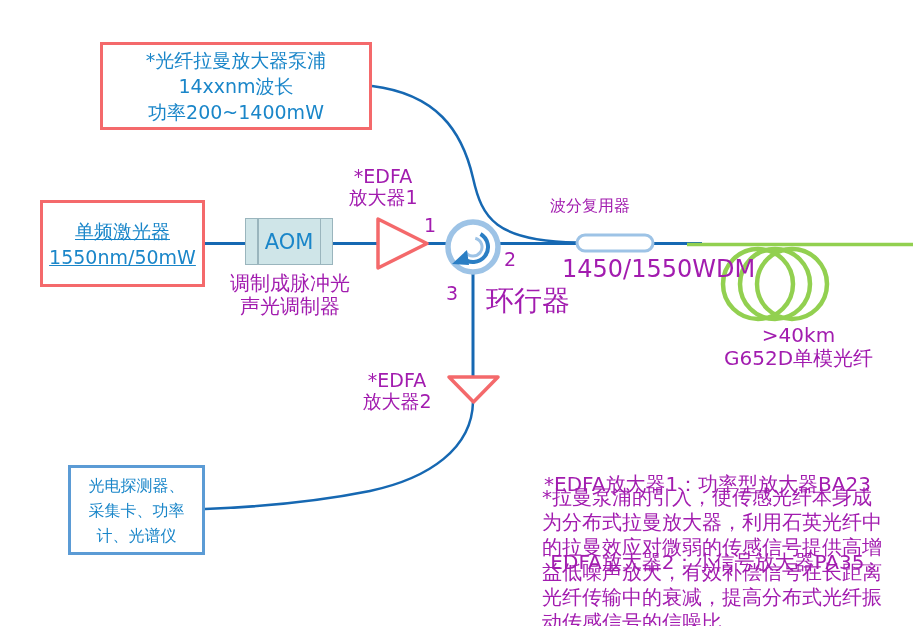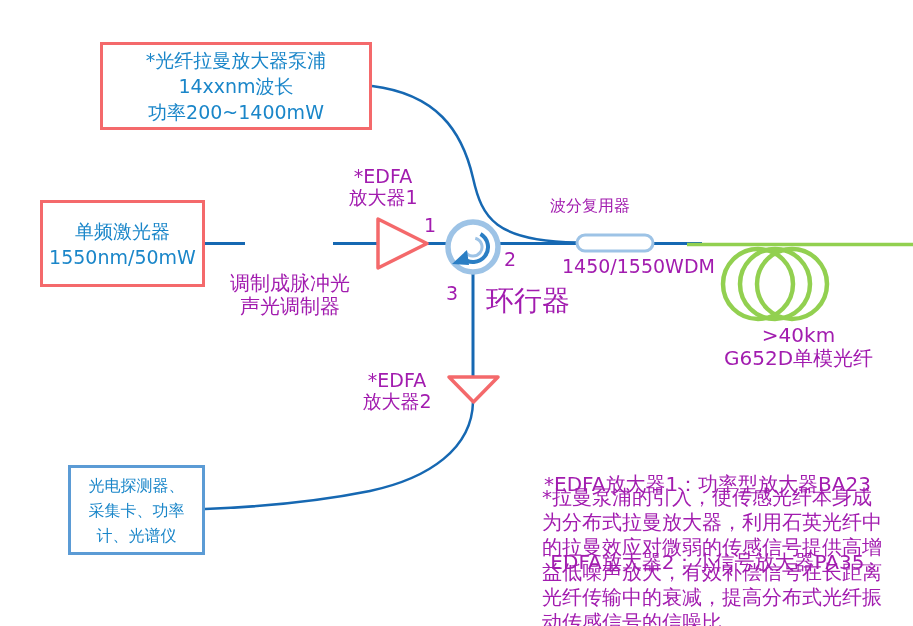--- a/index.html
+++ b/index.html
@@ -15,38 +15,38 @@
   .center{text-align:center;}
   .box{
     position:absolute;
     display:flex;flex-direction:column;justify-content:center;align-items:center;
     box-sizing:border-box;
     color:#1a86c9;
   }
   .red-box{border:3px solid #f4696b;}
   .blue-box{border:3px solid #5b9bd5;}
   .pump-box{left:100px;top:42px;width:272px;height:88px;font-size:19px;line-height:26px;}
-  .laser-box{left:40px;top:200px;width:165px;height:87px;font-size:19px;line-height:26px;}
+  .laser-box{left:40px;top:200px;width:165px;height:87px;font-size:19px;line-height:26px;text-decoration:underline;}
   .detector-box{left:68px;top:465px;width:137px;height:90px;font-size:16px;line-height:25px;}
   .aom-rect{
     position:absolute;left:245px;top:218px;width:88px;height:47px;
     background:#cfe5e8;border:1.5px solid #9ab5bd;box-sizing:border-box;
     display:flex;justify-content:center;align-items:center;
     color:#1a86c9;font-size:21px;
   }
   .aom-div{position:absolute;top:0;width:1.5px;height:100%;background:#9ab5bd;}
   .aom-div.l{left:11px;} .aom-div.r{right:11px;}
   .aom-caption{left:222px;top:272px;width:136px;font-size:20px;line-height:23px;}
   .edfa1-label{left:342px;top:166px;width:82px;font-size:19px;line-height:21px;}
   .edfa2-label{left:352px;top:370px;width:90px;font-size:19px;line-height:21px;}
   .port{font-size:19px;width:16px;text-align:center;}
   .port1{left:422px;top:214px;} .port2{left:502px;top:248px;} .port3{left:444px;top:282px;}
   .circ-label{left:486px;top:282px;font-size:28px;}
   .wdm-title{left:550px;top:196px;width:132px;font-size:16px;white-space:nowrap;}
-  .wdm-sub{left:562px;top:255px;font-size:19px;white-space:nowrap;}
+  .wdm-sub{left:562px;top:255px;font-size:24px;white-space:nowrap;}
   .fiber-label{left:716px;top:324px;width:165px;font-size:20px;line-height:23px;}
   .notes{left:544px;top:419px;font-size:20px;line-height:26px;white-space:pre;}
   .paragraph{left:542px;top:485px;width:372px;font-size:20px;line-height:25px;}
 </style>
 </head>
 <body>
 
 <div class="canvas">
 
   <svg width="913" height="626" viewBox="0 0 913 626">
@@ -79,20 +79,25 @@
     <div>*光纤拉曼放大器泵浦</div>
     <div>14xxnm波长</div>
     <div>功率200~1400mW</div>
   </div>
 
   <div class="box red-box laser-box">
     <div>单频激光器</div>
     <div>1550nm/50mW</div>
   </div>
 
+  <div class="aom-rect">
+    <div class="aom-div l"></div>
+    <div class="aom-div r"></div>
+    <span>AOM</span>
+  </div>
   <div class="lbl center aom-caption">
     <div>调制成脉冲光</div>
     <div>声光调制器</div>
   </div>
 
   <div class="lbl center edfa1-label">
     <div>*EDFA</div>
     <div>放大器1</div>
   </div>
 

